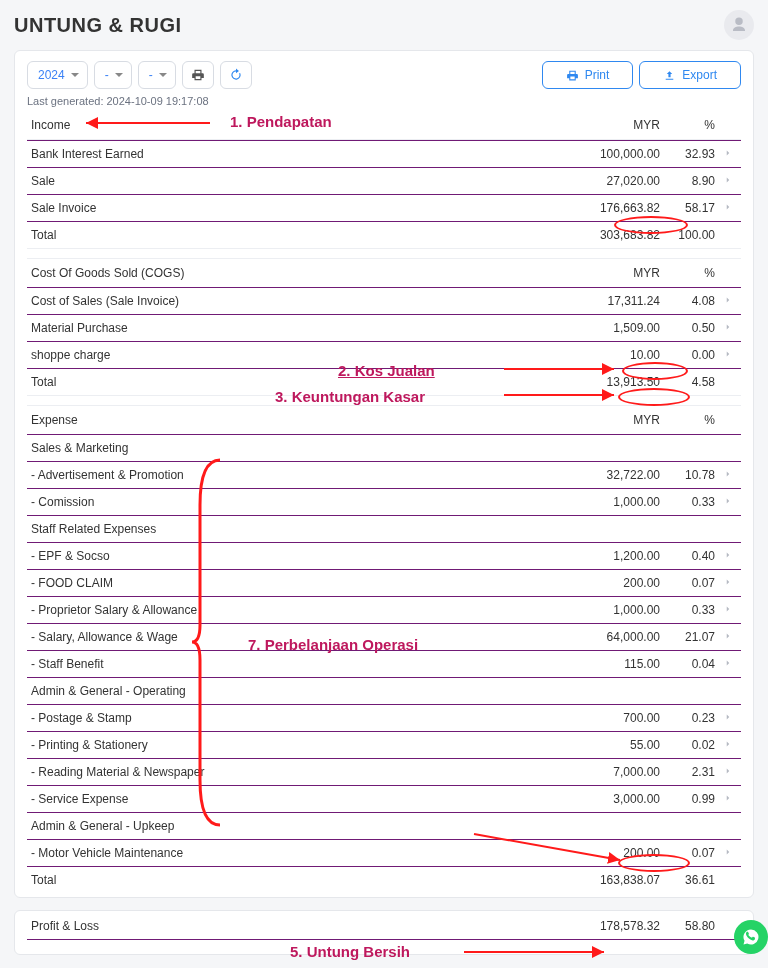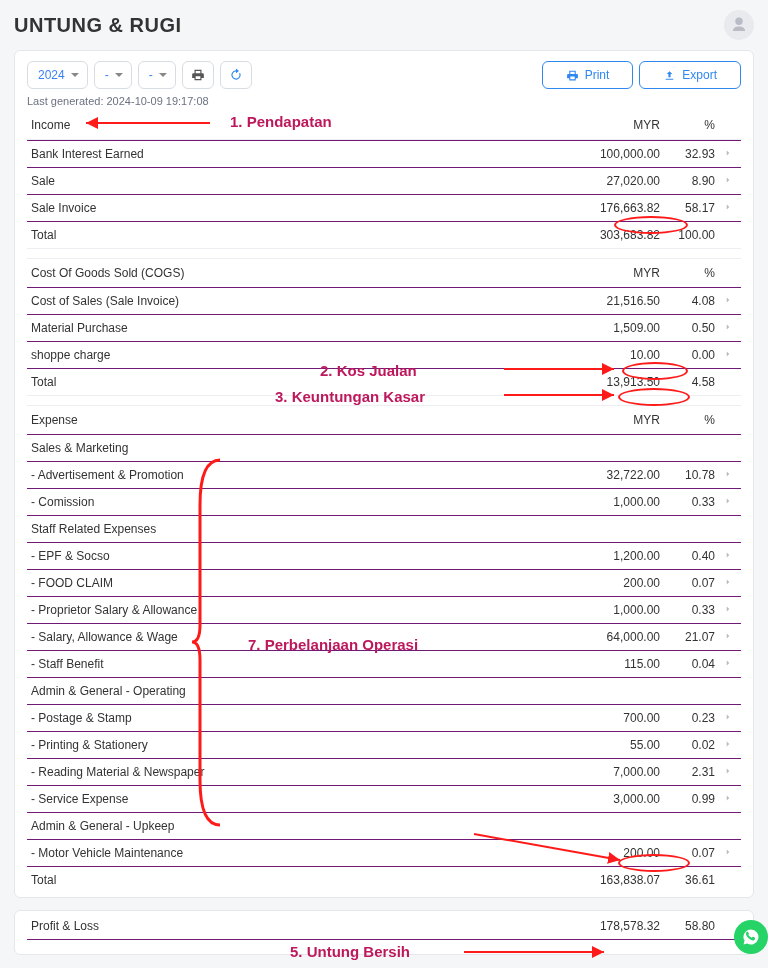--- a/index.html
+++ b/index.html
@@ -186,21 +186,21 @@
     <div class="gap"></div>
 
     <div class="section">
       <div class="label">Cost Of Goods Sold (COGS)</div>
       <div class="amt">MYR</div>
       <div class="pct">%</div>
       <div class="chev"></div>
     </div>
     <div class="row">
       <div class="label">Cost of Sales (Sale Invoice)</div>
-      <div class="amt">21,516.50</div>
+      <div class="amt">17,311.24</div>
       <div class="pct">4.08</div>
       <div class="chev"><svg viewBox="0 0 24 24">
             <path d="m9 6 6 6-6 6"></path>
           </svg></div>
     </div>
     <div class="row">
       <div class="label">Material Purchase</div>
       <div class="amt">1,509.00</div>
       <div class="pct">0.50</div>
       <div class="chev"><svg viewBox="0 0 24 24">
@@ -381,21 +381,21 @@
       <defs>
         <marker id="ah" markerWidth="8" markerHeight="8" refX="6" refY="3" orient="auto">
           <path d="M0,0 L6,3 L0,6 Z" fill="#ff1a1a"></path>
         </marker>
       </defs>
       <line x1="130" y1="7" x2="6" y2="7" stroke="#ff1a1a" stroke-width="2" marker-end="url(#ah)"></line>
     </svg>
 
   <div class="circle" style="left:614px; top:216px; width:74px; height:18px;"></div>
 
-  <div class="anno" style="left:320px; top:362px;">2. Kos Jualan</div>
+  <div class="anno" style="left:338px; top:362px;text-decoration:underline;">2. Kos Jualan</div>
   <svg class="arrow" style="left:500px; top:362px; width:120px; height:14px;">
       <line x1="4" y1="7" x2="114" y2="7" stroke="#ff1a1a" stroke-width="2" marker-end="url(#ah)"></line>
     </svg>
   <div class="circle" style="left:622px; top:362px; width:66px; height:18px;"></div>
 
   <div class="anno" style="left:275px; top:388px;">3. Keuntungan Kasar</div>
   <svg class="arrow" style="left:500px; top:388px; width:120px; height:14px;">
       <line x1="4" y1="7" x2="114" y2="7" stroke="#ff1a1a" stroke-width="2" marker-end="url(#ah)"></line>
     </svg>
   <div class="circle" style="left:618px; top:388px; width:72px; height:18px;"></div>

